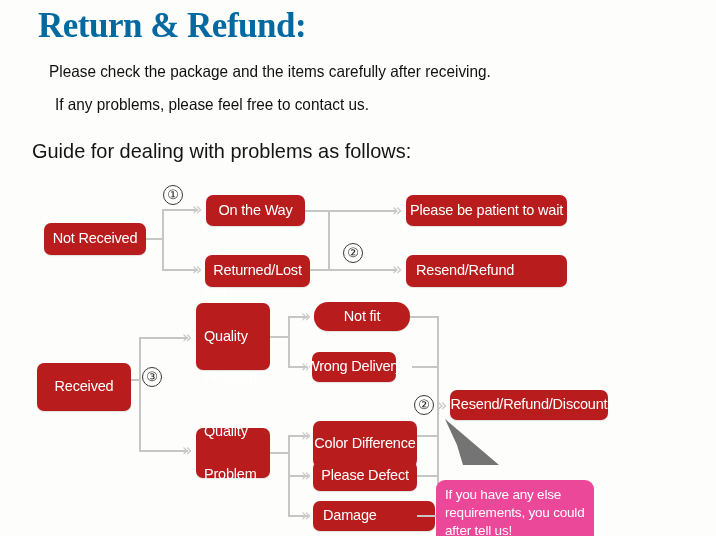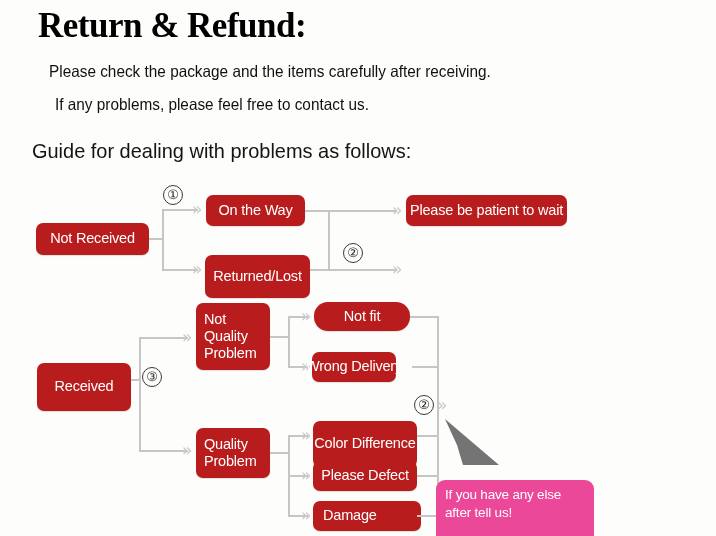--- a/index.html
+++ b/index.html
@@ -14,21 +14,21 @@
   #stage{position:absolute;left:0;top:0;width:716px;height:536px;}
 
   
   .title{
     position:absolute;
     left:38px; top:6px;
     font-family:"Liberation Serif", serif;
     font-weight:bold;
     font-size:35px;
     letter-spacing:-0.5px;
-    color:#000000;
+    color:#0369a1;
     white-space:nowrap;
   }
   .line1{
     position:absolute;
     left:49px; top:62px;
     font-size:16.5px;
     color:#111;
     white-space:nowrap;
     transform:scaleX(0.93);
     transform-origin:left center;
@@ -69,20 +69,21 @@
     white-space:nowrap;
     letter-spacing:-0.2px;
     box-shadow:0 1px 1px rgba(0,0,0,0.12);
   }
   .node.multi{
     white-space:normal;
     justify-content:flex-start;
     text-align:left;
     padding:4px 8px;
     line-height:1.18;
+    gap:25px;
   }
 
   
   .circ{
     position:absolute;
     width:20px;height:20px;
     border:1.4px solid #3a3a3a;
     border-radius:50%;
     color:#2b2b2b;
     font-size:13px;
@@ -139,35 +140,36 @@
 
   <div class="ln lnh" style="left:140px;top:238px;width:24px;"></div>
   <div class="ln lnv" style="left:162px;top:209px;height:62px;"></div>
   <div class="ln lnh" style="left:162px;top:209px;width:36px;"></div>
   <div class="ln lnh" style="left:162px;top:269px;width:36px;"></div>
   <div class="arw" style="left:192px;top:201px;">»</div>
   <div class="arw" style="left:192px;top:261px;">»</div>
 
   <div class="circ" style="left:163px;top:185px;">①</div>
 
-  <div class="node" style="left:36px;top:223px;width:113px;height:32px;">Not Received</div>
+  <div class="node" style="left:44px;top:223px;width:102px;height:32px;">Not Received</div>
 
   <div class="node" style="left:206px;top:195px;width:99px;height:31px;">On the Way</div>
 
-  <div class="node" style="left:205px;top:255px;width:105px;height:43px;">Returned/Lost</div>
+  <div class="node" style="left:205px;top:255px;width:105px;height:32px;">Returned/Lost</div>
 
   <div class="ln lnh" style="left:305px;top:210px;width:92px;"></div>
   <div class="arw" style="left:392px;top:202px;">»</div>
   <div class="node" style="left:406px;top:195px;width:161px;height:31px;">Please be patient to wait</div>
 
   <div class="ln lnv" style="left:328px;top:210px;height:61px;"></div>
   <div class="ln lnh" style="left:310px;top:269px;width:20px;"></div>
   <div class="ln lnh" style="left:328px;top:269px;width:68px;"></div>
   <div class="arw" style="left:392px;top:261px;">»</div>
   <div class="circ" style="left:343px;top:243px;">②</div>
+  <div class="node" style="left:406px;top:255px;width:161px;height:32px;justify-content:flex-start;padding-left:10px;">Resend/Refund</div>
 
   <div class="node" style="left:37px;top:363px;width:94px;height:48px;">Received</div>
 
   <div class="ln lnh" style="left:131px;top:379px;width:10px;"></div>
   <div class="ln lnv" style="left:139px;top:337px;height:115px;"></div>
   <div class="ln lnh" style="left:139px;top:337px;width:49px;"></div>
   <div class="ln lnh" style="left:139px;top:450px;width:49px;"></div>
   <div class="arw" style="left:182px;top:329px;">»</div>
   <div class="arw" style="left:182px;top:442px;">»</div>
 
@@ -198,33 +200,35 @@
   <div class="ln lnv" style="left:288px;top:435px;height:82px;"></div>
   <div class="ln lnh" style="left:288px;top:435px;width:20px;"></div>
   <div class="ln lnh" style="left:288px;top:475px;width:20px;"></div>
   <div class="ln lnh" style="left:288px;top:515px;width:20px;"></div>
   <div class="arw" style="left:301px;top:427px;">»</div>
   <div class="arw" style="left:301px;top:467px;">»</div>
   <div class="arw" style="left:301px;top:507px;">»</div>
 
   <div class="node" style="left:313px;top:421px;width:104px;height:46px;">Color Difference</div>
   <div class="node" style="left:313px;top:461px;width:104px;height:30px;">Please Defect</div>
-  <div class="node" style="left:313px;top:501px;width:108px;height:30px;justify-content:flex-start;padding-left:10px;">Damage</div>
+  <div class="node" style="left:313px;top:501px;width:122px;height:30px;justify-content:flex-start;padding-left:10px;">Damage</div>
 
   <div class="ln lnh" style="left:410px;top:316px;width:29px;"></div>
   <div class="ln lnh" style="left:412px;top:366px;width:27px;"></div>
   <div class="ln lnh" style="left:417px;top:435px;width:22px;"></div>
   <div class="ln lnh" style="left:417px;top:475px;width:22px;"></div>
   <div class="ln lnh" style="left:417px;top:515px;width:22px;"></div>
   <div class="ln lnv" style="left:437px;top:316px;height:200px;"></div>
   <div class="arw" style="left:437px;top:397px;">»</div>
   <div class="circ" style="left:414px;top:395px;">②</div>
 
+  <div class="node" style="left:450px;top:390px;width:158px;height:30px;">Resend/Refund/Discount</div>
 
   <svg class="callout-tail" viewBox="0 0 58 52">
     <polygon points="2,4 56,50 20,50 14,30" fill="#747474"></polygon>
   </svg>
   <div class="callout">
     <div>If you have any else</div>
+    <div>requirements, you could</div>
     <div>after tell us!</div>
   </div>
 
 </div>
 
 </body></html>

